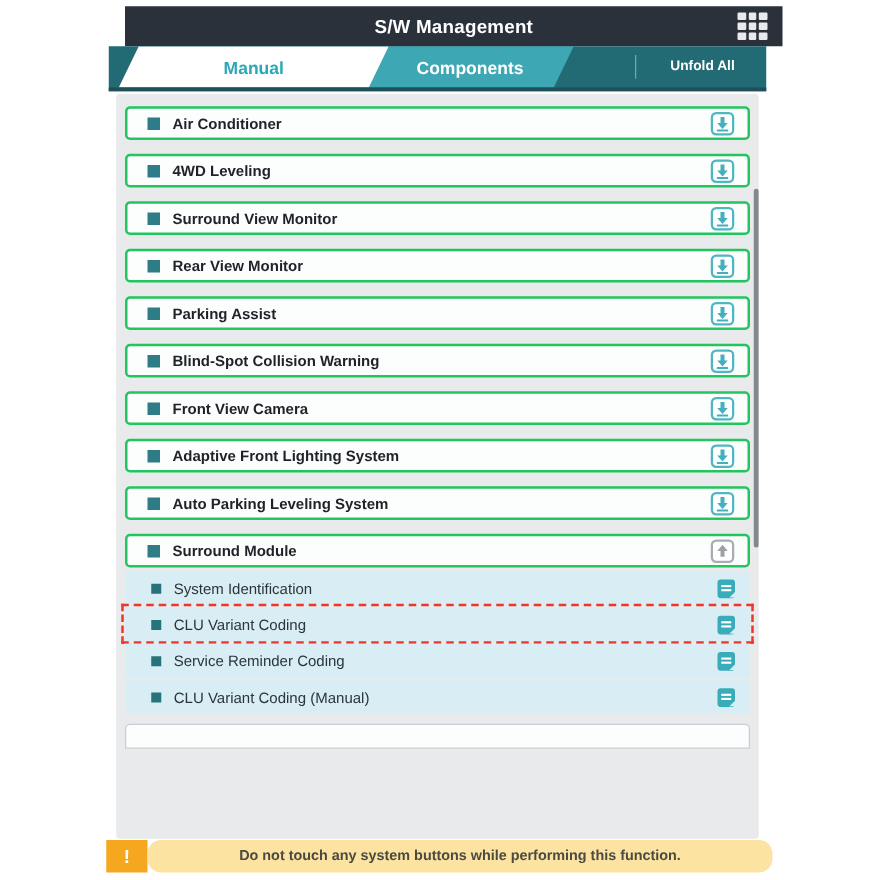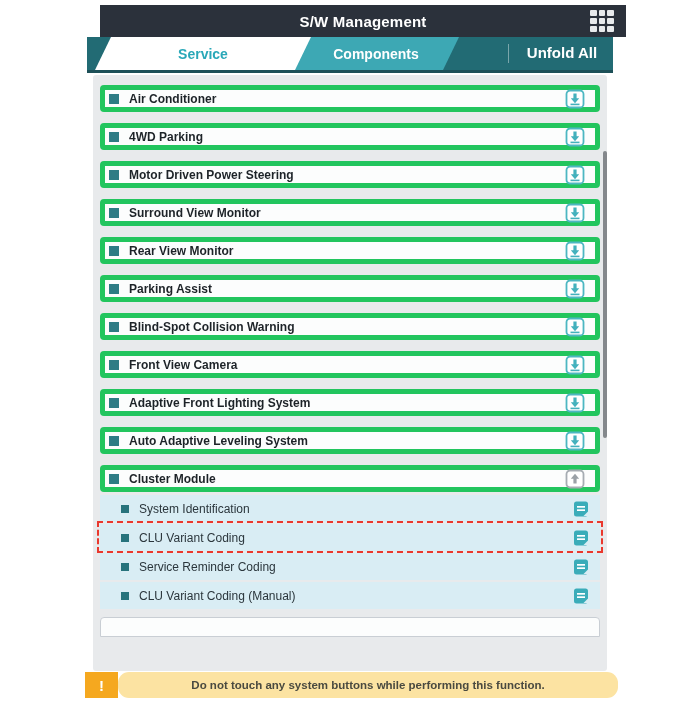--- a/index.html
+++ b/index.html
@@ -20,29 +20,29 @@
   .tab-bar { position:absolute; left:87px; top:37px; width:526px; height:36px; background:#226b74; }
   .tab-bar::after { content:""; position:absolute; left:0; right:0; bottom:0; height:3px; background:#1d5058; }
   .tab { position:absolute; top:0; height:33px; display:flex; align-items:center; justify-content:center;
     font-weight:bold; font-size:14px; cursor:pointer; }
   .tab-systems { left:8px; width:216px; background:#ffffff; color:#29a8b8; z-index:3;
     clip-path:polygon(16px 0, 100% 0, calc(100% - 16px) 100%, 0 100%); }
   .tab-components { left:206px; width:166px; background:#3da8b4; color:#ffffff; z-index:2;
     clip-path:polygon(16px 0, 100% 0, calc(100% - 16px) 100%, 0 100%); }
   .tab-divider { position:absolute; left:421px; top:7px; width:1px; height:19px; background:rgba(255,255,255,.4); }
   .unfold-all { position:absolute; left:428px; top:0; width:94px; height:31px; display:flex;
-    align-items:center; justify-content:center; color:#ffffff; font-weight:bold; font-size:15px; cursor:pointer; }
+    align-items:center; justify-content:center; color:#ffffff; font-weight:bold; font-size:11px; cursor:pointer; }
 
   
   .panel { position:absolute; left:93px; top:75px; width:514px; height:596px;
     background:#e8eaec; border-radius:3px; padding:10px 7px 0; overflow:hidden; }
 
   .system-row { position:relative; height:27px; margin-bottom:11px; background:#fcfdfd;
-    border:5px solid #22c55e; border-radius:4px; display:flex; align-items:center;
-    padding:0 10px 0 4px; cursor:pointer; }
+    border:2px solid #22c55e; border-radius:4px; display:flex; align-items:center;
+    padding:0 10px 0 16px; cursor:pointer; }
   .bullet { width:10px; height:10px; background:#2e7c85; flex:0 0 auto; }
   .row-label { margin-left:10px; font-size:12px; font-weight:bold; color:#1d2328; }
   .action-icon { margin-left:auto; width:20px; height:20px; flex:0 0 auto; cursor:pointer; }
   .system-row .icon-fold { display:none; }
   .system-row.expanded .icon-fold { display:block; }
 
   .sub-list { margin-top:-8px;border-radius:18px; }
   .sub-row { position:relative; height:27px; margin-bottom:2px; background:#d9edf4;
     display:flex; align-items:center; padding:0 10px 0 21px; cursor:pointer; }
   .sub-bullet { width:8px; height:8px; background:#27737c; flex:0 0 auto; }
@@ -77,21 +77,21 @@
       <span></span>
         <span></span>
         <span></span>
       <span></span>
         <span></span>
         <span></span>
     </span>
   </div>
 
   <div class="tab-bar">
-    <div class="tab tab-systems">Service</div>
+    <div class="tab tab-systems">Manual</div>
     <div class="tab tab-components">Components</div>
     <div class="tab-divider"></div>
     <div class="unfold-all">Unfold All</div>
   </div>
 
   <div class="panel">
     <div>
   <div class="system-row">
     <span class="bullet"></span>
     <span class="row-label">Air Conditioner</span>
@@ -100,43 +100,31 @@
         <rect x="1.5" y="1.5" width="17" height="17" rx="3.5" fill="#ffffff" stroke="#4db7c2" stroke-width="1.8"></rect>
         <polygon points="10,14.2 5.8,9.3 8.4,9.3 8.4,4.6 11.6,4.6 11.6,9.3 14.2,9.3" fill="#43b1bd"></polygon>
         <rect x="5.5" y="14.6" width="9" height="1.6" fill="#43b1bd"></rect>
       </svg>
       
     </span>
   </div>
 
   <div class="system-row">
     <span class="bullet"></span>
-    <span class="row-label">4WD Parking</span>
-    <span class="action-icon">
-      <svg class="icon-download" width="20" height="20" viewBox="0 0 20 20">
-        <rect x="1.5" y="1.5" width="17" height="17" rx="3.5" fill="#ffffff" stroke="#4db7c2" stroke-width="1.8"></rect>
-        <polygon points="10,14.2 5.8,9.3 8.4,9.3 8.4,4.6 11.6,4.6 11.6,9.3 14.2,9.3" fill="#43b1bd"></polygon>
-        <rect x="5.5" y="14.6" width="9" height="1.6" fill="#43b1bd"></rect>
-      </svg>
-      
-    </span>
-  </div>
-
-  <div class="system-row">
-    <span class="bullet"></span>
-    <span class="row-label">Motor Driven Power Steering</span>
-    <span class="action-icon">
-      <svg class="icon-download" width="20" height="20" viewBox="0 0 20 20">
-        <rect x="1.5" y="1.5" width="17" height="17" rx="3.5" fill="#ffffff" stroke="#4db7c2" stroke-width="1.8"></rect>
-        <polygon points="10,14.2 5.8,9.3 8.4,9.3 8.4,4.6 11.6,4.6 11.6,9.3 14.2,9.3" fill="#43b1bd"></polygon>
-        <rect x="5.5" y="14.6" width="9" height="1.6" fill="#43b1bd"></rect>
-      </svg>
-      
-    </span>
-  </div>
+    <span class="row-label">4WD Leveling</span>
+    <span class="action-icon">
+      <svg class="icon-download" width="20" height="20" viewBox="0 0 20 20">
+        <rect x="1.5" y="1.5" width="17" height="17" rx="3.5" fill="#ffffff" stroke="#4db7c2" stroke-width="1.8"></rect>
+        <polygon points="10,14.2 5.8,9.3 8.4,9.3 8.4,4.6 11.6,4.6 11.6,9.3 14.2,9.3" fill="#43b1bd"></polygon>
+        <rect x="5.5" y="14.6" width="9" height="1.6" fill="#43b1bd"></rect>
+      </svg>
+      
+    </span>
+  </div>
+
 
   <div class="system-row">
     <span class="bullet"></span>
     <span class="row-label">Surround View Monitor</span>
     <span class="action-icon">
       <svg class="icon-download" width="20" height="20" viewBox="0 0 20 20">
         <rect x="1.5" y="1.5" width="17" height="17" rx="3.5" fill="#ffffff" stroke="#4db7c2" stroke-width="1.8"></rect>
         <polygon points="10,14.2 5.8,9.3 8.4,9.3 8.4,4.6 11.6,4.6 11.6,9.3 14.2,9.3" fill="#43b1bd"></polygon>
         <rect x="5.5" y="14.6" width="9" height="1.6" fill="#43b1bd"></rect>
       </svg>
@@ -204,35 +192,35 @@
         <rect x="1.5" y="1.5" width="17" height="17" rx="3.5" fill="#ffffff" stroke="#4db7c2" stroke-width="1.8"></rect>
         <polygon points="10,14.2 5.8,9.3 8.4,9.3 8.4,4.6 11.6,4.6 11.6,9.3 14.2,9.3" fill="#43b1bd"></polygon>
         <rect x="5.5" y="14.6" width="9" height="1.6" fill="#43b1bd"></rect>
       </svg>
       
     </span>
   </div>
 
   <div class="system-row">
     <span class="bullet"></span>
-    <span class="row-label">Auto Adaptive Leveling System</span>
+    <span class="row-label">Auto Parking Leveling System</span>
     <span class="action-icon">
       <svg class="icon-download" width="20" height="20" viewBox="0 0 20 20">
         <rect x="1.5" y="1.5" width="17" height="17" rx="3.5" fill="#ffffff" stroke="#4db7c2" stroke-width="1.8"></rect>
         <polygon points="10,14.2 5.8,9.3 8.4,9.3 8.4,4.6 11.6,4.6 11.6,9.3 14.2,9.3" fill="#43b1bd"></polygon>
         <rect x="5.5" y="14.6" width="9" height="1.6" fill="#43b1bd"></rect>
       </svg>
       
     </span>
   </div>
 
 
   <div class="system-row expanded">
     <span class="bullet"></span>
-    <span class="row-label">Cluster Module</span>
+    <span class="row-label">Surround Module</span>
     <span class="action-icon">
 
       <svg class="icon-fold" width="20" height="20" viewBox="0 0 20 20">
         <rect x="1.5" y="1.5" width="17" height="17" rx="3.5" fill="#ffffff" stroke="#a7adb3" stroke-width="1.8"></rect>
         <polygon points="10,4.8 14.2,9.7 11.6,9.7 11.6,14.4 8.4,14.4 8.4,9.7 5.8,9.7" fill="#9ba1a7"></polygon>
       </svg>
     </span>
   </div>
 <div class="sub-list">
   <div class="sub-row">

